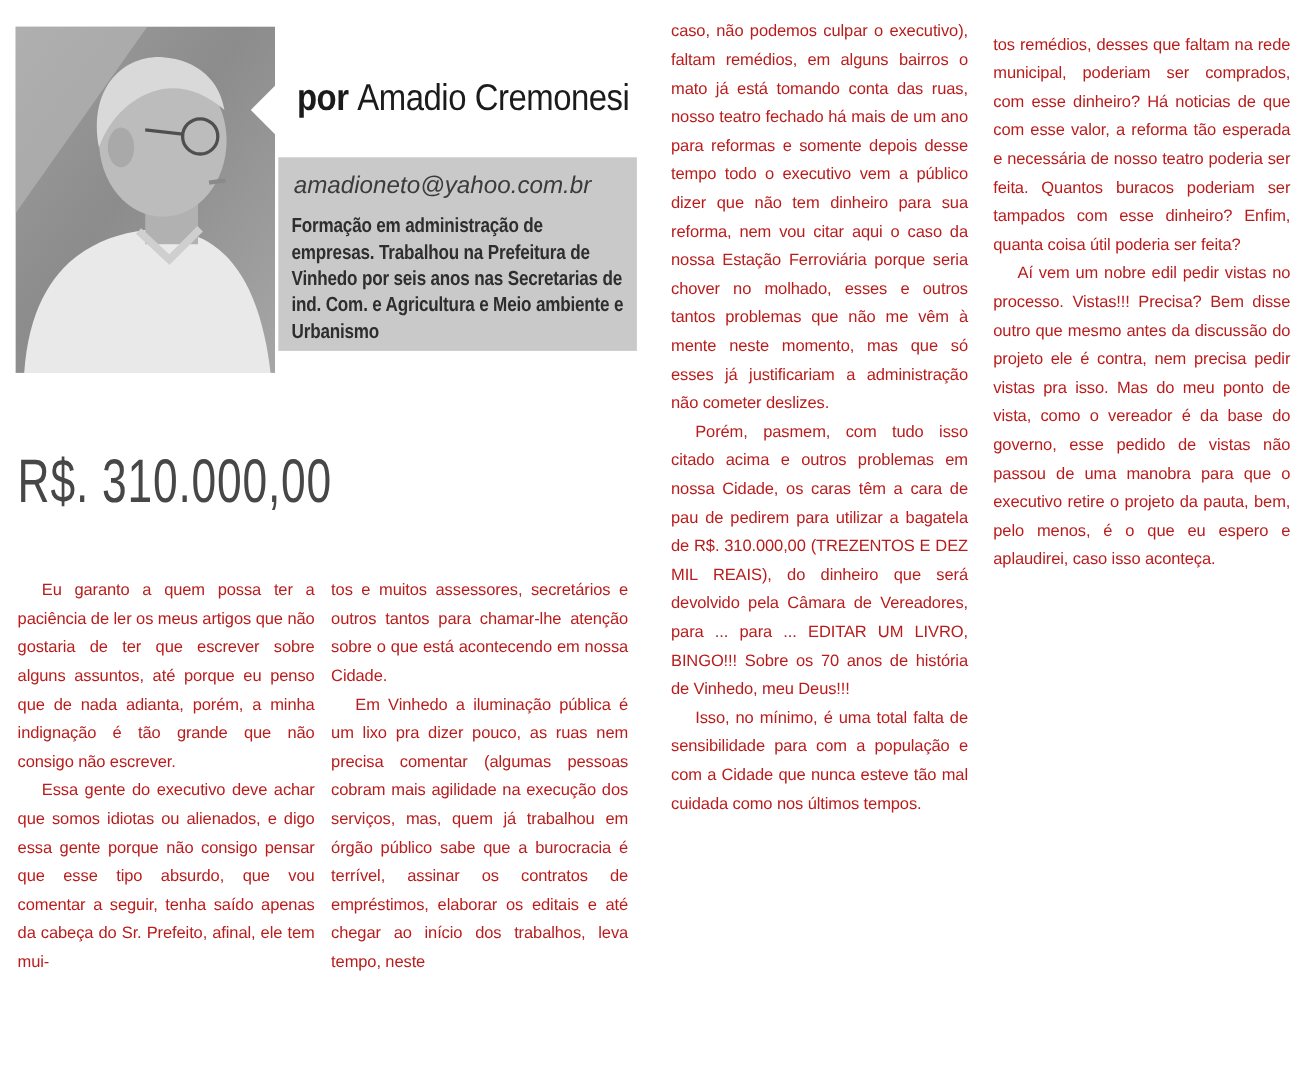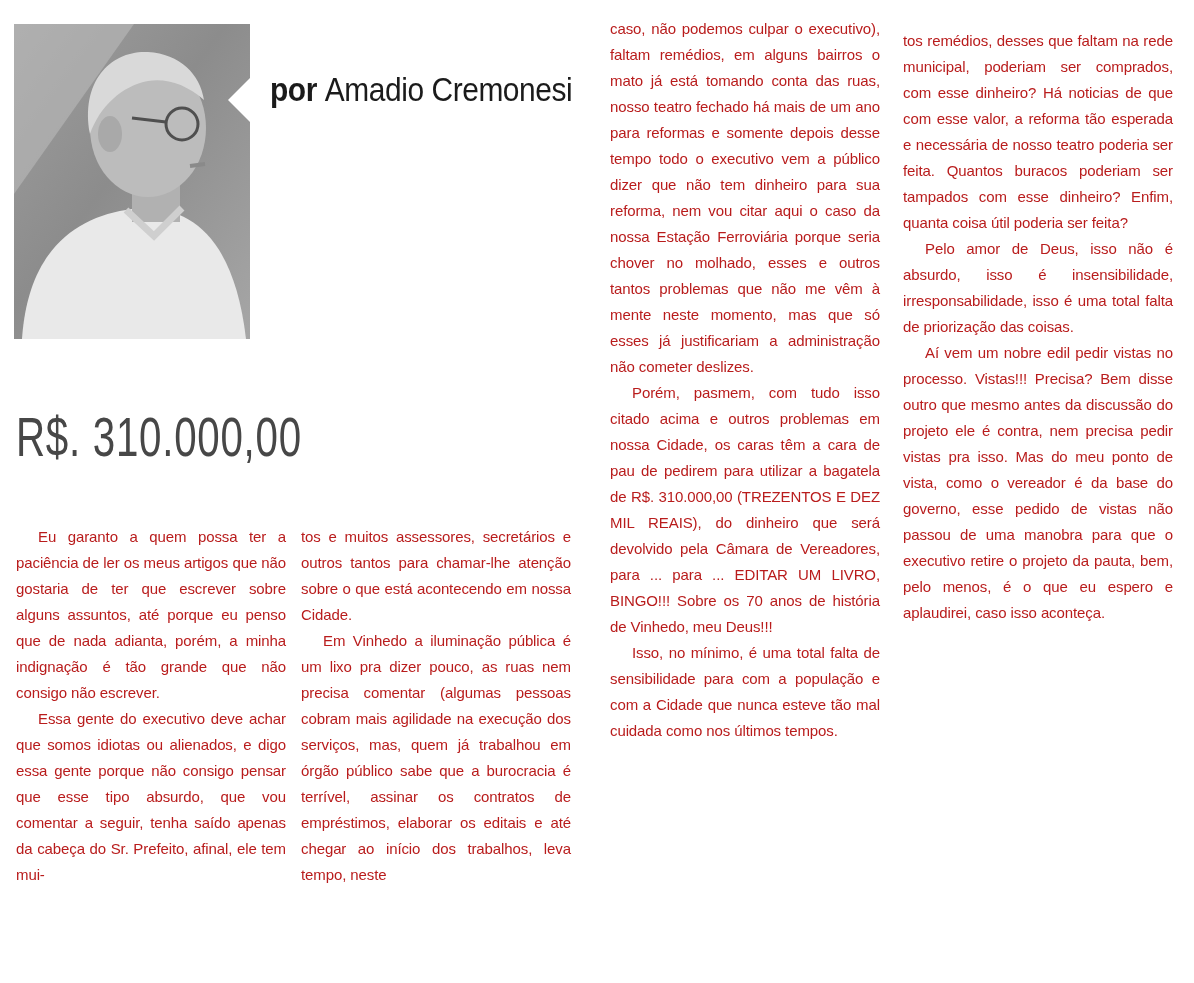--- a/index.html
+++ b/index.html
@@ -76,35 +76,38 @@
       <line x1="176" y1="142" x2="191" y2="140" stroke="#8a8a8a" stroke-width="4"></line>
       <path d="M112,186 L140,212 L168,184" fill="none" stroke="#cfcfcf" stroke-width="7"></path>
     </svg>
   </div>
   <div class="chevron"></div>
 
   <h1 class="byline">
     <span class="por">por</span><span>Amadio Cremonesi</span>
   </h1>
 
+  <div class="infobox">
+    <div class="email">amadioneto@yahoo.com.br</div>
+    <div class="bio">Formação em administração de empresas. Trabalhou na Prefeitura de Vinhedo por seis anos nas Secretarias de ind. Com. e Agricultura e Meio ambiente e Urbanismo</div>
+  </div>
 
   <h2 class="headline">R$. 310.000,00</h2>
 
   <div class="col col1">
       <p class="indent">Eu garanto a quem possa ter a paciência de ler os meus artigos que não gostaria de ter que escrever sobre alguns assuntos, até porque eu penso que de nada adianta, porém, a minha indignação é tão grande que não consigo não escrever.</p>
       <p class="indent">Essa gente do executivo deve achar que somos idiotas ou alienados, e digo essa gente porque não consigo pensar que esse tipo absurdo, que vou comentar a seguir, tenha saído apenas da cabeça do Sr. Prefeito, afinal, ele tem mui-</p>
     </div>
   <div class="col col2">
       <p class="">tos e muitos assessores, secretários e outros tantos para chamar-lhe atenção sobre o que está acontecendo em nossa Cidade.</p>
       <p class="indent">Em Vinhedo a iluminação pública é um lixo pra dizer pouco, as ruas nem precisa comentar (algumas pessoas cobram mais agilidade na execução dos serviços, mas, quem já trabalhou em órgão público sabe que a burocracia é terrível, assinar os contratos de empréstimos, elaborar os editais e até chegar ao início dos trabalhos, leva tempo, neste</p>
     </div>
   <div class="col col3">
       <p class="">caso, não podemos culpar o executivo), faltam remédios, em alguns bairros o mato já está tomando conta das ruas, nosso teatro fechado há mais de um ano para reformas e somente depois desse tempo todo o executivo vem a público dizer que não tem dinheiro para sua reforma, nem vou citar aqui o caso da nossa Estação Ferroviária porque seria chover no molhado, esses e outros tantos problemas que não me vêm à mente neste momento, mas que só esses já justificariam a administração não cometer deslizes.</p>
       <p class="indent">Porém, pasmem, com tudo isso citado acima e outros problemas em nossa Cidade, os caras têm a cara de pau de pedirem para utilizar a bagatela de R$. 310.000,00 (TREZENTOS E DEZ MIL REAIS), do dinheiro que será devolvido pela Câmara de Vereadores, para ... para ... EDITAR UM LIVRO, BINGO!!!  Sobre os 70 anos de história de Vinhedo, meu Deus!!!</p>
       <p class="indent">Isso, no mínimo, é uma total falta de sensibilidade para com a população e com a Cidade que nunca esteve tão mal cuidada como nos últimos tempos.</p>
     </div>
   <div class="col col4">
       <p class="">tos remédios, desses que faltam na rede municipal, poderiam ser comprados, com esse dinheiro? Há noticias de que com esse valor, a reforma tão esperada e necessária de nosso teatro poderia ser feita. Quantos buracos poderiam ser tampados com esse dinheiro? Enfim, quanta coisa útil poderia ser feita?</p>
-      <p class="indent">Pelo amor de Deus, isso não é absurdo, isso é insensibilidade, irresponsabilidade, isso é uma total falta de priorização das coisas.</p>
       <p class="indent">Aí vem um nobre edil pedir vistas no processo. Vistas!!! Precisa? Bem disse outro que mesmo antes da discussão do projeto ele é contra, nem precisa pedir vistas pra isso. Mas do meu ponto de vista, como o vereador é da base do governo, esse pedido de vistas não passou de uma manobra para que o executivo retire o projeto da pauta, bem, pelo menos, é o que eu espero e aplaudirei, caso isso aconteça.</p>
     </div>
 
 </div>
 
 </body></html>

